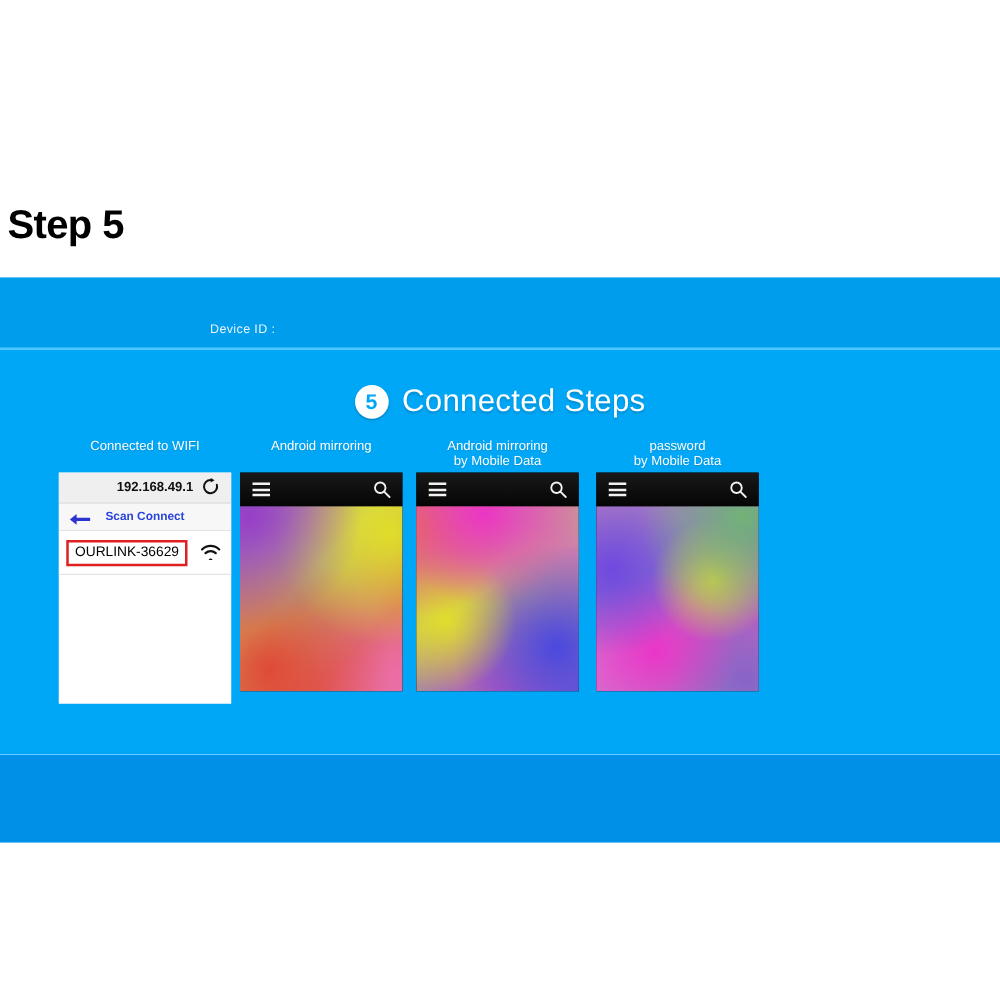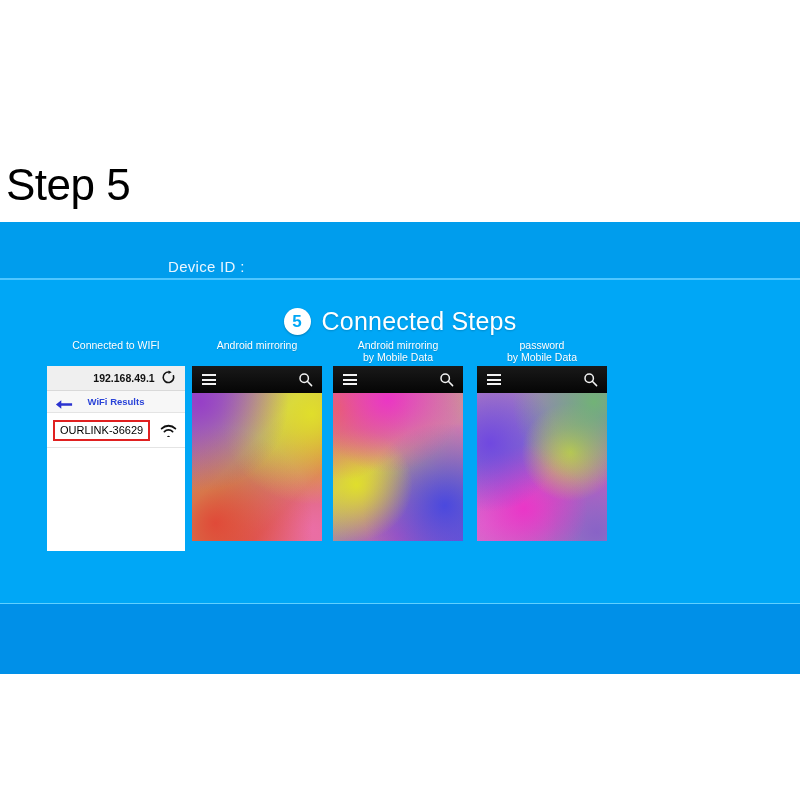--- a/index.html
+++ b/index.html
@@ -8,22 +8,22 @@
     background:#ffffff;
     font-family:"Liberation Sans", sans-serif;
     overflow:hidden;
     position:relative;
   }
 
   
   #step-heading{
     position:absolute;
     left:6px; top:163px;
-    font-size:44px;
-    font-weight:normal;
+    font-size:32px;
+    font-weight:bold;
     color:#000000;
     letter-spacing:-0.5px;
     line-height:1;
   }
 
   
   #slide{
     position:absolute;
     left:0; top:222px;
     width:800px; height:452px;
@@ -33,21 +33,21 @@
   #slide-top-band{
     position:absolute; left:0; top:0; width:800px; height:56px;
     background:#009ded;
   }
   #slide-divider{
     position:absolute; left:0; top:56px; width:800px; height:2px;
     background:#4fc6ff;
   }
   #device-id{
     position:absolute; left:168px; top:258px;
-    font-size:15px; color:#e9f6ff;
+    font-size:10px; color:#e9f6ff;
     letter-spacing:0.3px;
   }
   #slide-footer{
     position:absolute; left:0; top:381px; width:800px; height:71px;
     background:#0090e8;
     box-shadow:inset 0 1px 0 #5fd0ff;
   }
 
   
   #title-row{
@@ -64,21 +64,21 @@
     line-height:1;
   }
   #title-text{
     font-size:25px;color:#ffffff;font-weight:normal;
     text-shadow:0 1px 2px rgba(0,0,0,.18);
     letter-spacing:.2px;
   }
 
   
   #panels{
-    position:absolute; left:0; top:340px; width:648px; height:215px;
+    position:absolute; left:0; top:352px; width:648px; height:215px;
   }
   .panel{ position:absolute; top:0; }
   .panel-caption{
     color:#ffffff;
     font-size:10.5px;
     text-align:center;
     line-height:11.5px;
     text-shadow:0 1px 1px rgba(0,0,0,.15);
     height:26px;
   }
@@ -211,21 +211,21 @@
           </svg>
         </span>
       </div>
 
       <div id="wifi-scanbar">
         <span id="wifi-back-icon">
           <svg viewBox="0 0 20 12" width="18" height="11">
             <path d="M1 6 L7 1.3 L7 4.6 L19 4.6 L19 7.4 L7 7.4 L7 10.7 Z" fill="#2b33d0"></path>
           </svg>
         </span>
-        <span id="wifi-scan-label">WiFi Results</span>
+        <span id="wifi-scan-label">Scan Connect</span>
       </div>
 
       <div id="wifi-ssid-row">
         <span id="wifi-ssid-box">OURLINK-36629</span>
         <span id="wifi-signal-icon">
           <svg viewBox="0 0 18 14" width="17" height="13">
             <path d="M9 12.6 a1.55 1.55 0 1 0 0.01 0" fill="#111"></path>
             <path d="M4.6 8.1 A6.4 6.4 0 0 1 13.4 8.1" fill="none" stroke="#111" stroke-width="1.9" stroke-linecap="round"></path>
             <path d="M1.6 4.9 A10.6 10.6 0 0 1 16.4 4.9" fill="none" stroke="#111" stroke-width="1.9" stroke-linecap="round"></path>
           </svg>

